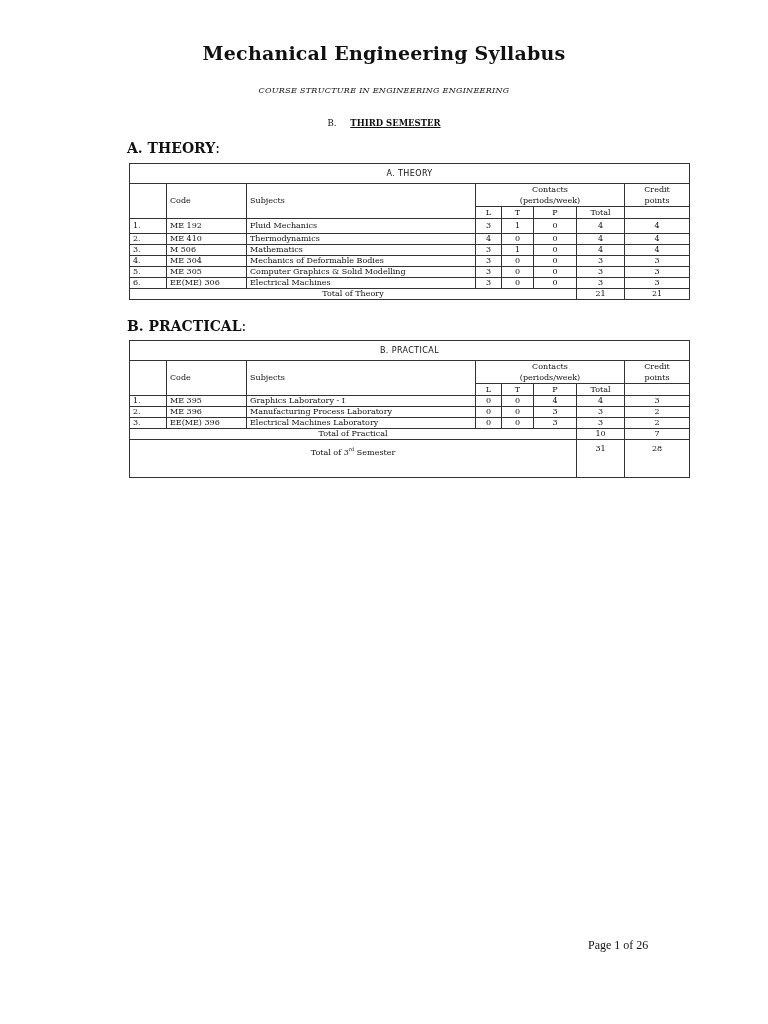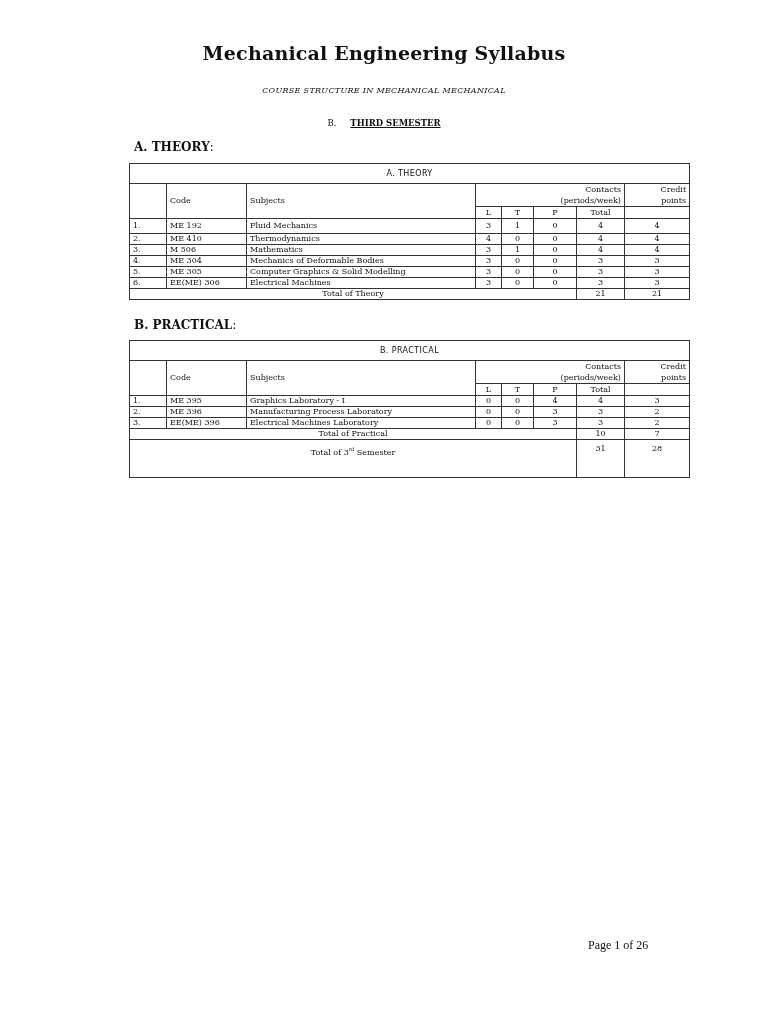--- a/index.html
+++ b/index.html
@@ -2,38 +2,38 @@
 <html><head>
 <meta charset="utf-8">
 <style>
   html, body { margin:0; padding:0; background:#ffffff; }
   body { width:768px; height:1024px; position:relative; overflow:hidden; color:#111; font-family:"DejaVu Serif", serif; }
   .title { position:absolute; top:42px; left:0; width:768px; text-align:center; font-family:"DejaVu Serif", serif; font-weight:bold; font-size:19px; letter-spacing:0.2px; }
   .subtitle { position:absolute; top:86px; left:0; width:768px; text-align:center; font-family:"DejaVu Serif", serif; font-style:italic; font-size:8px; letter-spacing:0.3px; }
   .semester { position:absolute; top:118px; left:0; width:768px; text-align:center; font-family:"DejaVu Serif", serif; font-weight:bold; font-size:8.5px; }
   .semester .letter { margin-right:14px; font-weight:normal; }
   .semester .name { text-decoration:underline; }
-  .section-label { position:absolute; left:134px; font-family:"DejaVu Serif", serif; font-weight:bold; font-size:12px; }
+  .section-label { position:absolute; left:127px; font-family:"DejaVu Serif", serif; font-weight:bold; font-size:14px; }
   .section-label .colon { font-weight:normal; }
   table.syl { position:absolute; left:129px; width:560px; border-collapse:collapse; font-family:"DejaVu Serif", serif; font-size:8px; table-layout:fixed; }
   table.syl td { border:1px solid #333; padding:0 3px; height:10px; line-height:10px; vertical-align:middle; white-space:nowrap; overflow:hidden; }
   table.syl td.c { text-align:center; }
   table.syl td.hdr { text-align:center; font-family:"DejaVu Sans", sans-serif; font-size:8px; height:19px; letter-spacing:0.4px; }
   table.syl td.colhdr { text-align:left; height:27px; }
-  table.syl td.two { text-align:right; line-height:11px; height:22px; }
+  table.syl td.two { text-align:center; line-height:11px; height:22px; }
   table.syl td.sub { text-align:center; height:11px; }
   table.syl tr.first td { height:14px; }
   table.syl tr.tall td { height:33px; vertical-align:top; padding-top:4px; }
   .footer { position:absolute; top:938px; left:588px; font-family:"Liberation Serif", serif; font-size:12px; }
 </style>
 </head>
 <body>
 
 <div class="title">Mechanical Engineering Syllabus</div>
-<div class="subtitle">COURSE STRUCTURE IN MECHANICAL MECHANICAL</div>
+<div class="subtitle">COURSE STRUCTURE IN ENGINEERING ENGINEERING</div>
 <div class="semester">
   <span class="letter">B.</span><span class="name">THIRD SEMESTER</span>
 </div>
 
 <div class="section-label" style="top:140px;">
   <span>A. THEORY</span><span class="colon">:</span>
 </div>
 
 <table class="syl" style="top:163px;">
   <colgroup>

